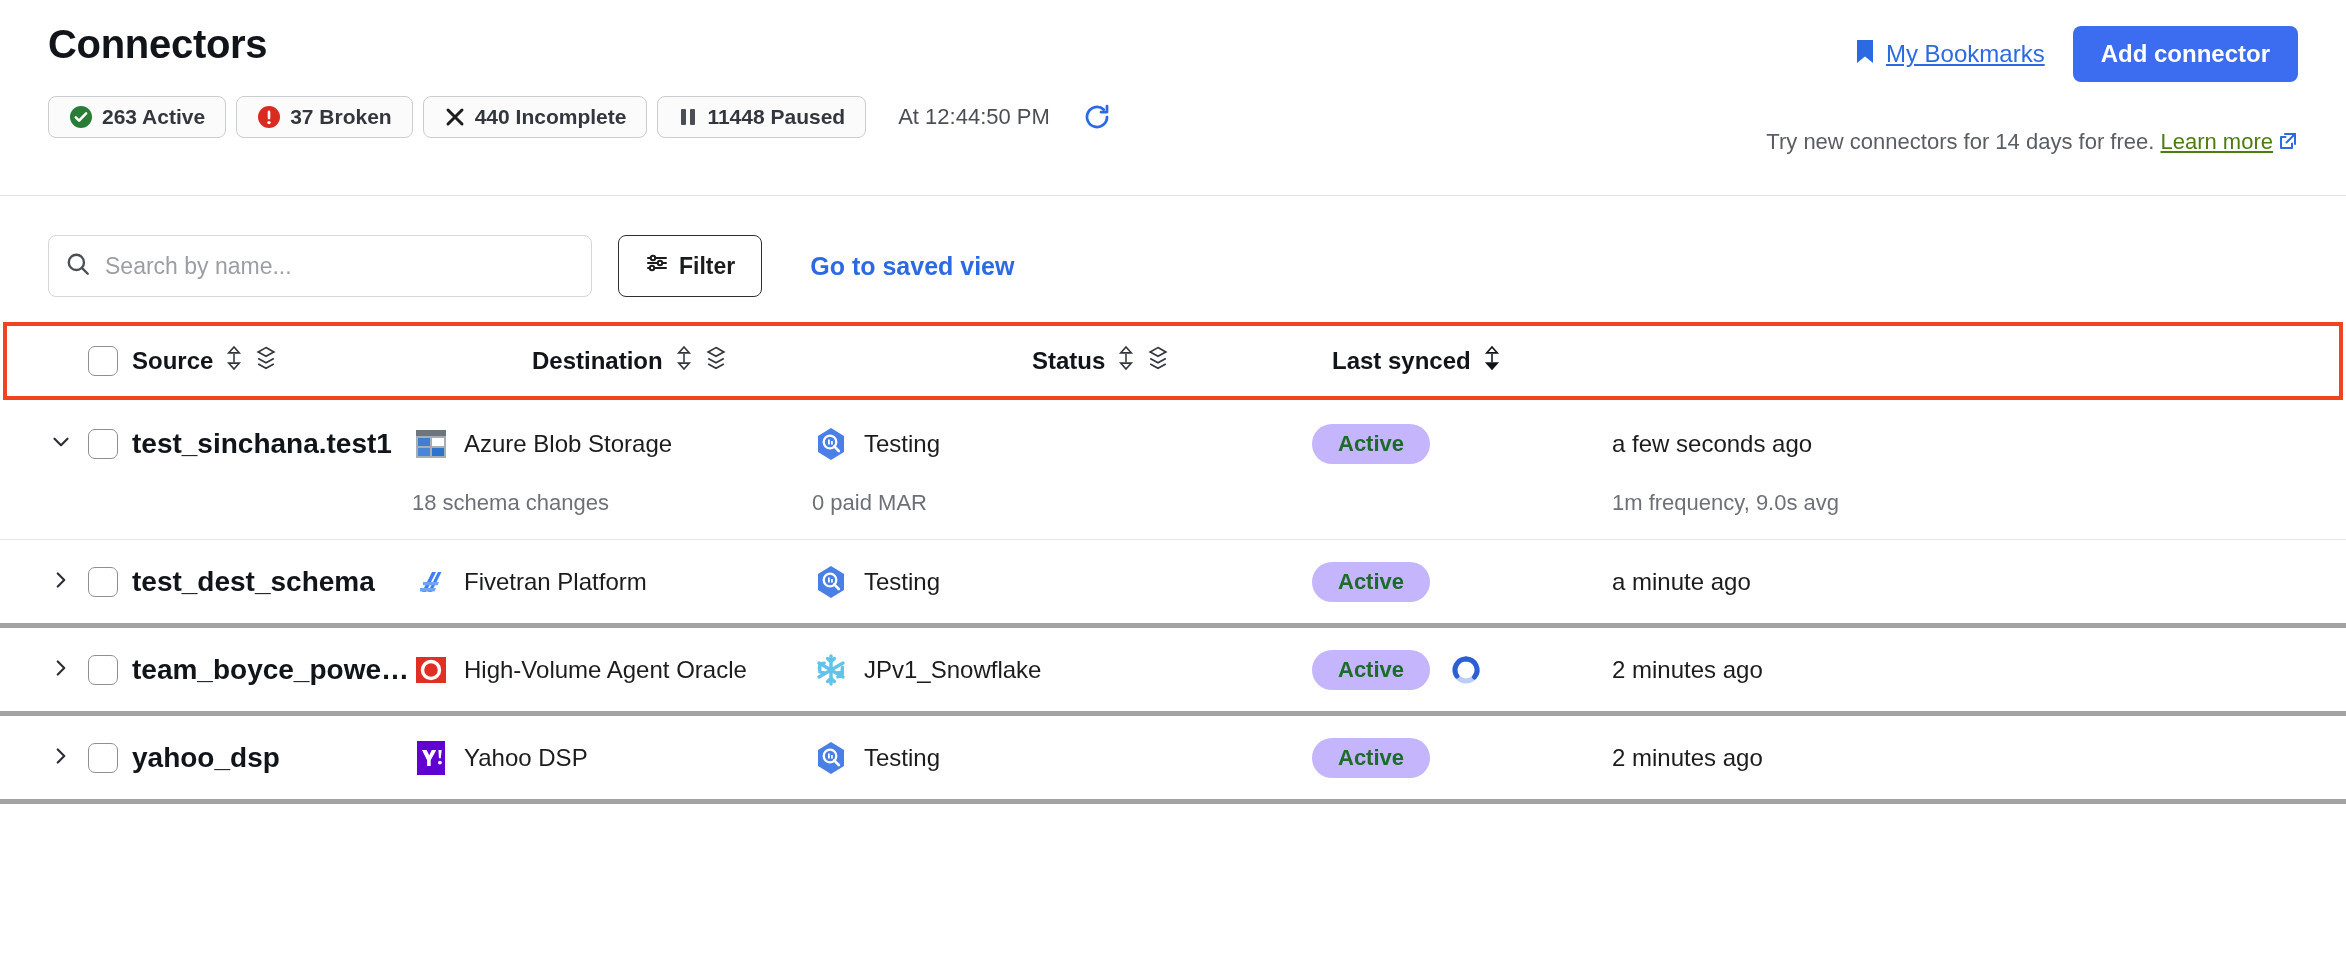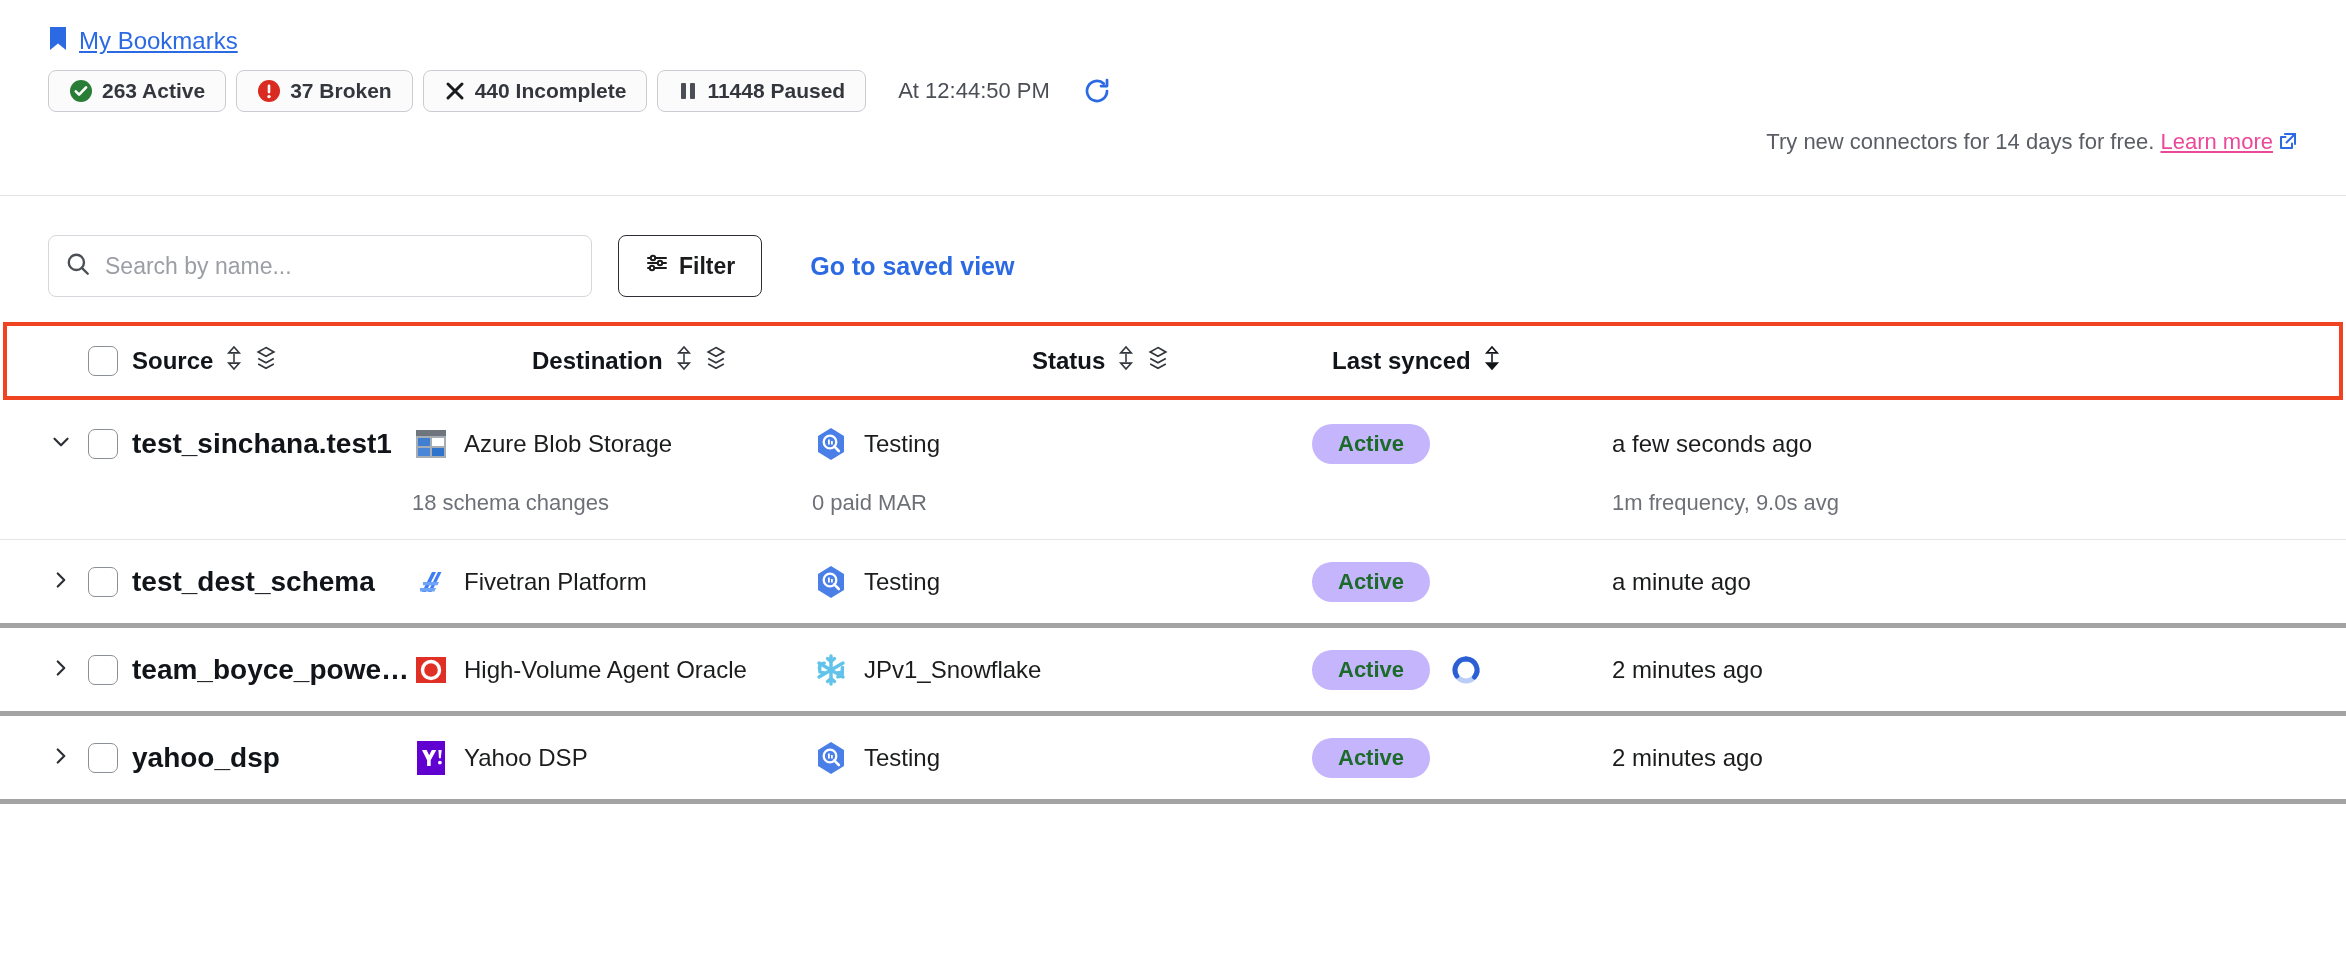--- a/index.html
+++ b/index.html
@@ -98,21 +98,21 @@
   }
   .promo {
     position: absolute;
     right: 48px;
     bottom: 38px;
     font-size: 22px;
     color: #5a5e64;
     white-space: nowrap;
   }
   .promo a {
-    color: #ec4899;
+    color: #4d7c0f;
     text-decoration: underline;
   }
   .promo .ext { margin-left: 5px; vertical-align: -2px; display: inline-block; }
 
   
   .toolbar {
     display: flex;
     align-items: center;
     padding: 32px 48px 0 48px;
     gap: 26px;
@@ -270,30 +270,32 @@
 
   .icon-box { width: 38px; height: 38px; flex: 0 0 38px; display: flex; align-items: center; justify-content: center; }
   .spinner { width: 36px; height: 36px; }
 </style>
 </head>
 <body>
 
 <div class="page-header">
 
   <div class="title-row">
+    <h1 class="page-title">Connectors</h1>
 
     <div class="header-actions">
       <div class="bookmarks">
         <span>
           <svg width="20" height="26" viewBox="0 0 20 26">
               <path d="M2 1h16v23l-8-6.5L2 24z" fill="#2b6ae3"></path>
             </svg>
         </span>
         <span class="bm-label">My Bookmarks</span>
       </div>
+      <button class="btn-primary">Add connector</button>
     </div>
   </div>
 
   <div class="chips-row">
 
     <div class="chip">
       <span class="glyph">
         <svg width="24" height="24" viewBox="0 0 24 24">
             <circle cx="12" cy="12" r="11" fill="#2a7d36"></circle>
             <path d="M6.8 12.4l3.3 3.3 7-7.3" stroke="#fff" stroke-width="2.6" fill="none" stroke-linecap="round" stroke-linejoin="round"></path>

